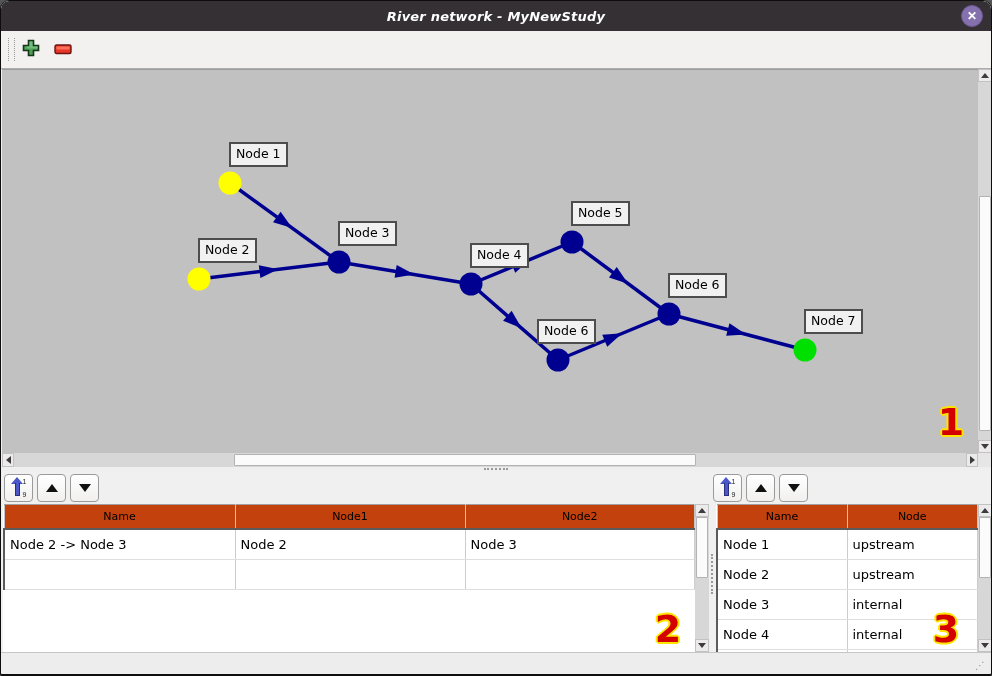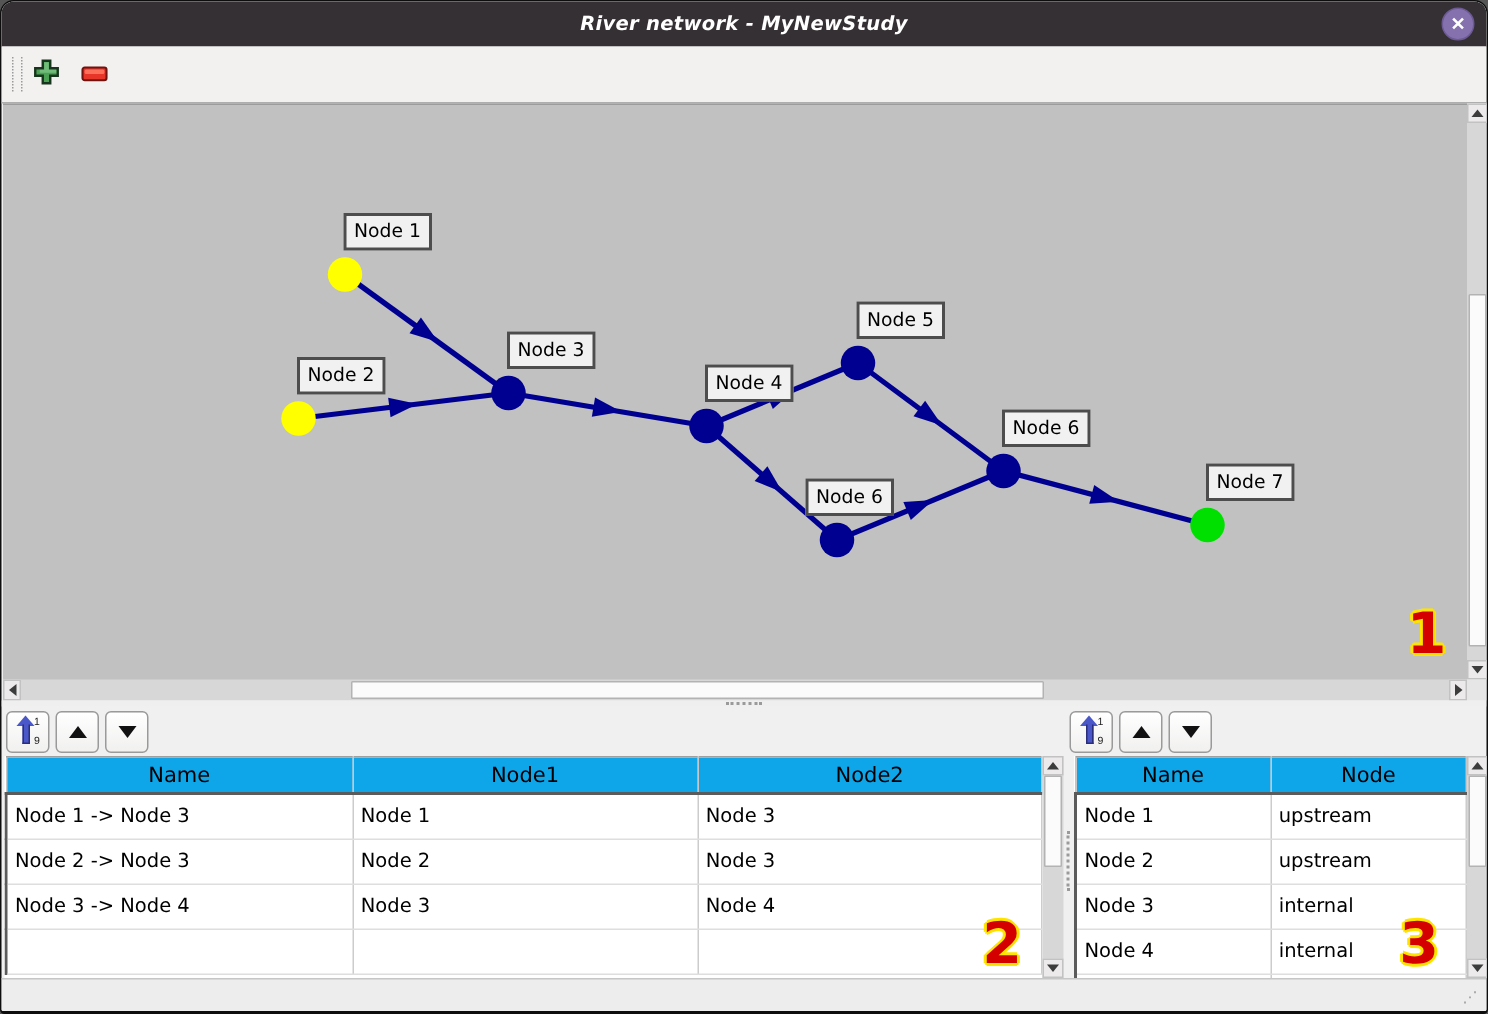--- a/index.html
+++ b/index.html
@@ -48,21 +48,21 @@
   .tri.up{border-left:6px solid transparent;border-right:6px solid transparent;border-bottom:8px solid #111;}
   .tri.down{border-left:6px solid transparent;border-right:6px solid transparent;border-top:8px solid #111;}
   .sorticon{position:relative;width:16px;height:18px;}
   .sorticon .shaft{position:absolute;left:4px;top:4px;width:3px;height:12px;background:#4a57c8;border:1px solid #2b2f7a;border-top:none;}
   .sorticon .head{position:absolute;left:0;top:-2px;width:0;height:0;border-left:6px solid transparent;border-right:6px solid transparent;border-bottom:7px solid #4a57c8;}
   .sorticon .d1{position:absolute;right:0;top:-1px;font-size:7px;color:#222;}
   .sorticon .d9{position:absolute;right:0;bottom:-1px;font-size:7px;color:#222;}
   
   .tablewrap{position:absolute;top:503px;background:#fff;overflow:hidden;border-bottom:1px solid #8a8a8a;}
   table.grid{border-collapse:collapse;table-layout:fixed;width:100%;}
-  table.grid th{height:21px;background:#0ea5e9;font-weight:normal;font-size:14px;color:#000;
+  table.grid th{height:21px;background:#c2410c;font-weight:normal;font-size:11px;color:#000;
     border:1px solid #c6c6c6;border-top:1px solid #9f9f9f;}
   table.grid td{height:29px;font-size:13px;color:#000;padding:0 0 0 5px;
     border-right:1px solid #cccccc;border-bottom:1px solid #dedede;background:#fff;
     overflow:hidden;white-space:nowrap;}
   table.grid tbody{border-left:2px solid #5b5b5b;border-top:2px solid #5b5b5b;}
   
   .statusbar{position:absolute;left:0;top:651px;width:100%;height:23px;background:#ededed;
     border-top:1px solid #c6c6c6;}
   .grip{position:absolute;right:4px;bottom:3px;width:12px;height:12px;color:#9a9a9a;font-size:10px;line-height:10px;}
   
@@ -210,33 +210,23 @@
         </colgroup>
       <thead>
           <tr id="reaches-head">
             <th>Name</th>
             <th>Node1</th>
             <th>Node2</th>
           </tr>
         </thead>
       <tbody id="reaches-body">
           <tr>
-            <td>Node 1 -&gt; Node 3</td>
-            <td>Node 1</td>
-            <td>Node 3</td>
-          </tr>
-          <tr>
             <td>Node 2 -&gt; Node 3</td>
             <td>Node 2</td>
             <td>Node 3</td>
-          </tr>
-          <tr>
-            <td>Node 3 -&gt; Node 4</td>
-            <td>Node 3</td>
-            <td>Node 4</td>
           </tr>
           <tr>
             <td>&nbsp;</td>
             <td>&nbsp;</td>
             <td>&nbsp;</td>
           </tr>
         </tbody>
     </table>
   </div>
   <div class="sb" style="left:694px;top:503px;width:14px;height:148px;">

